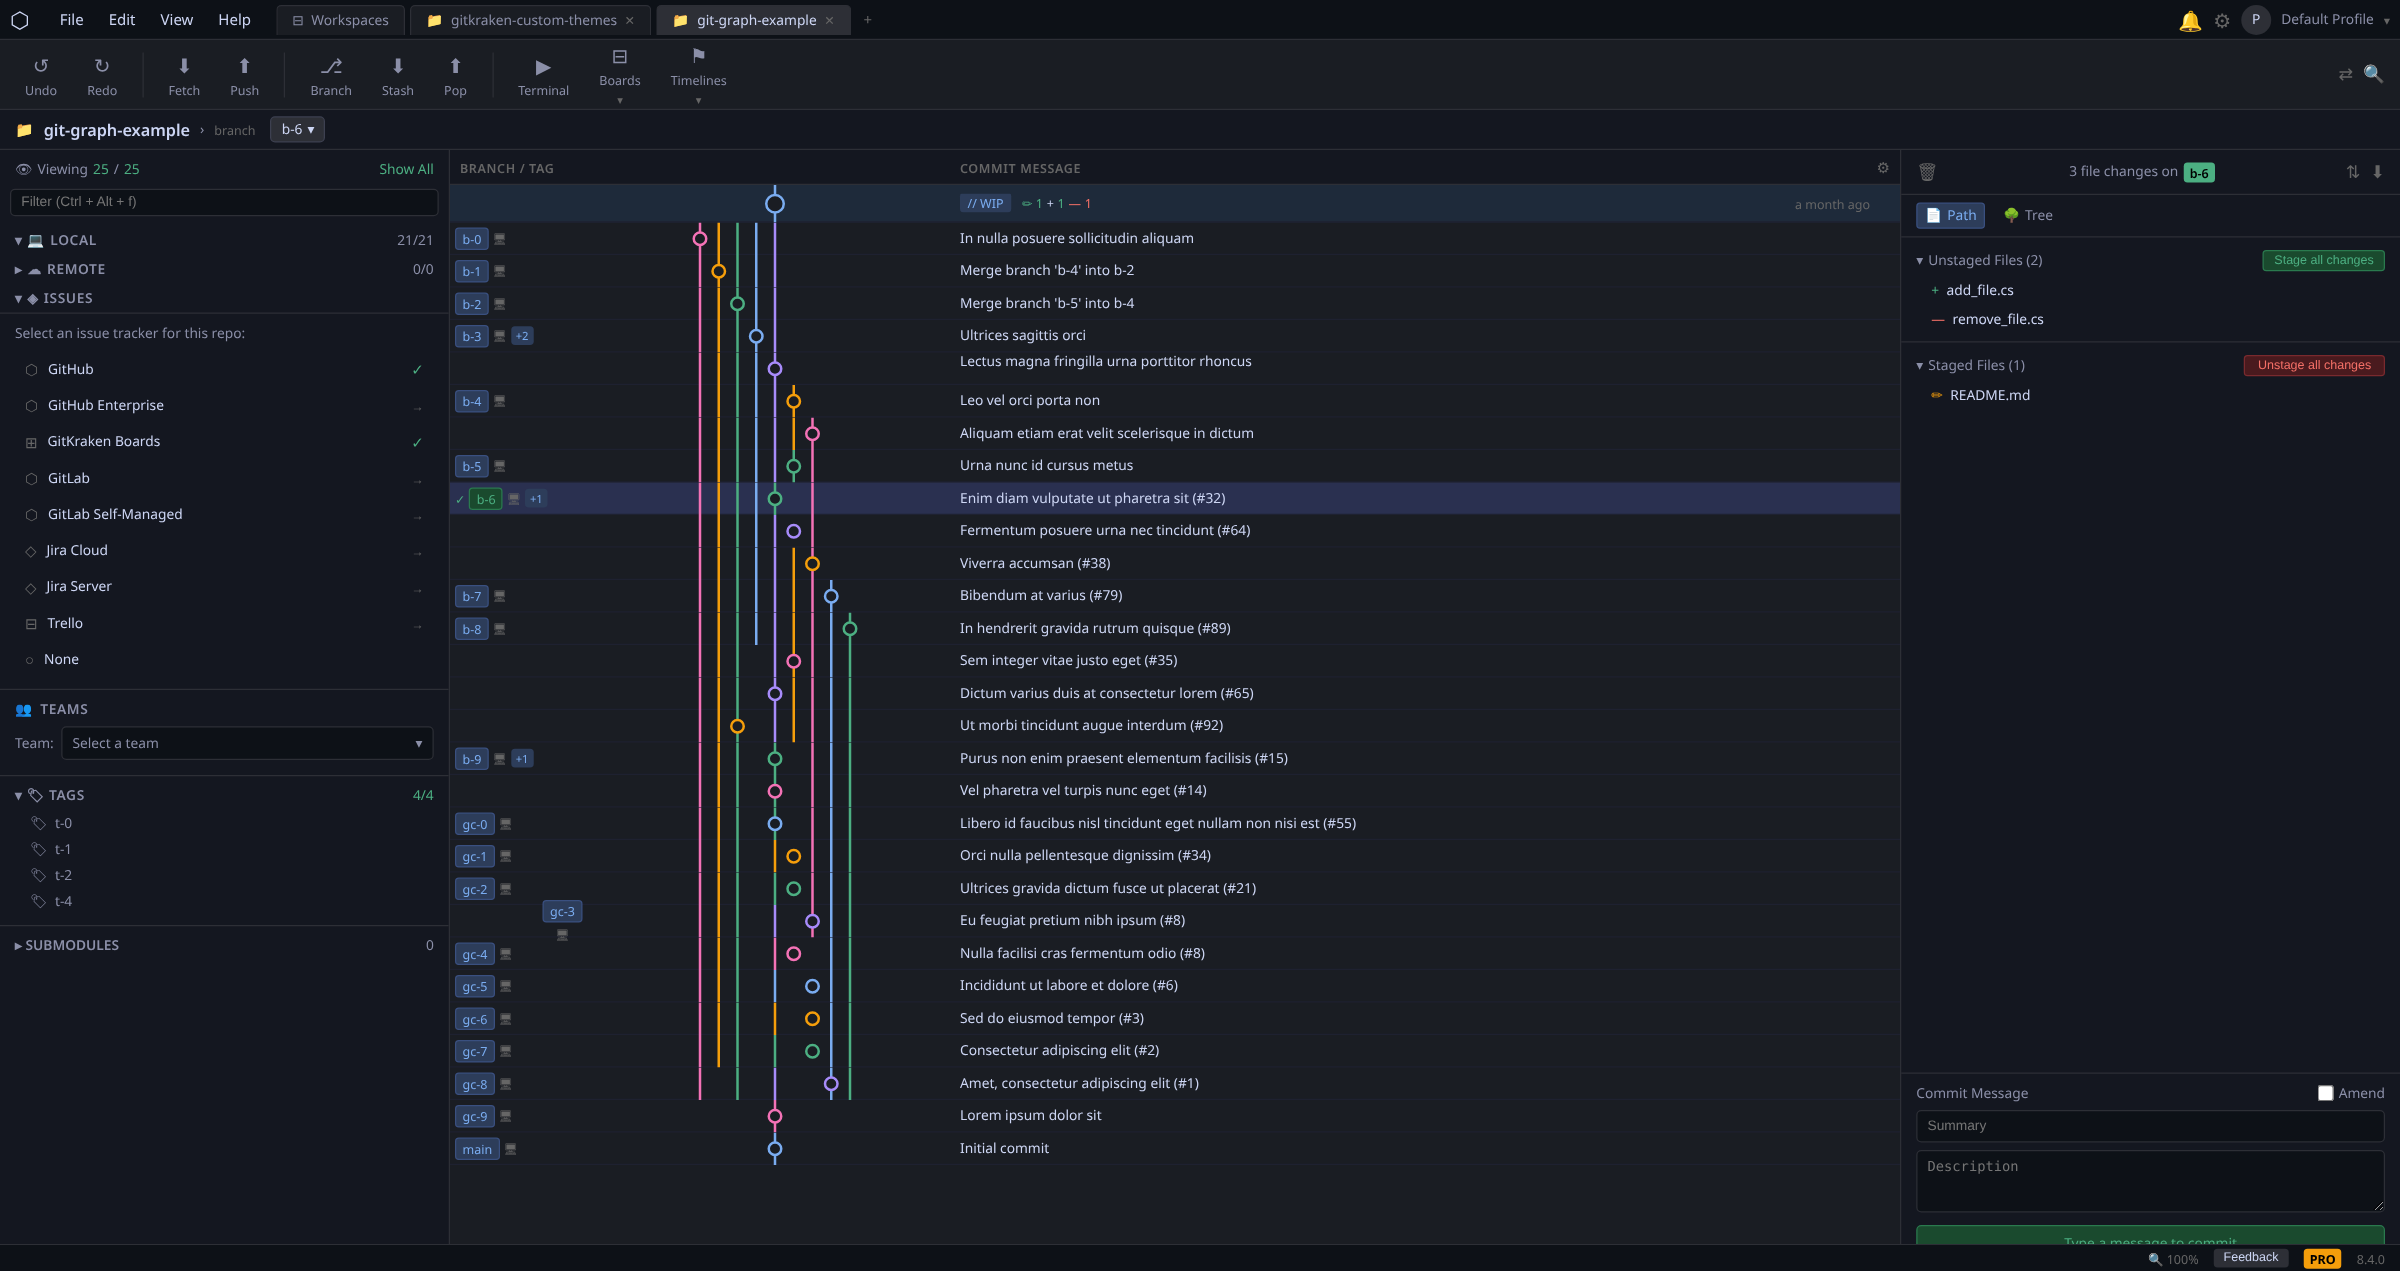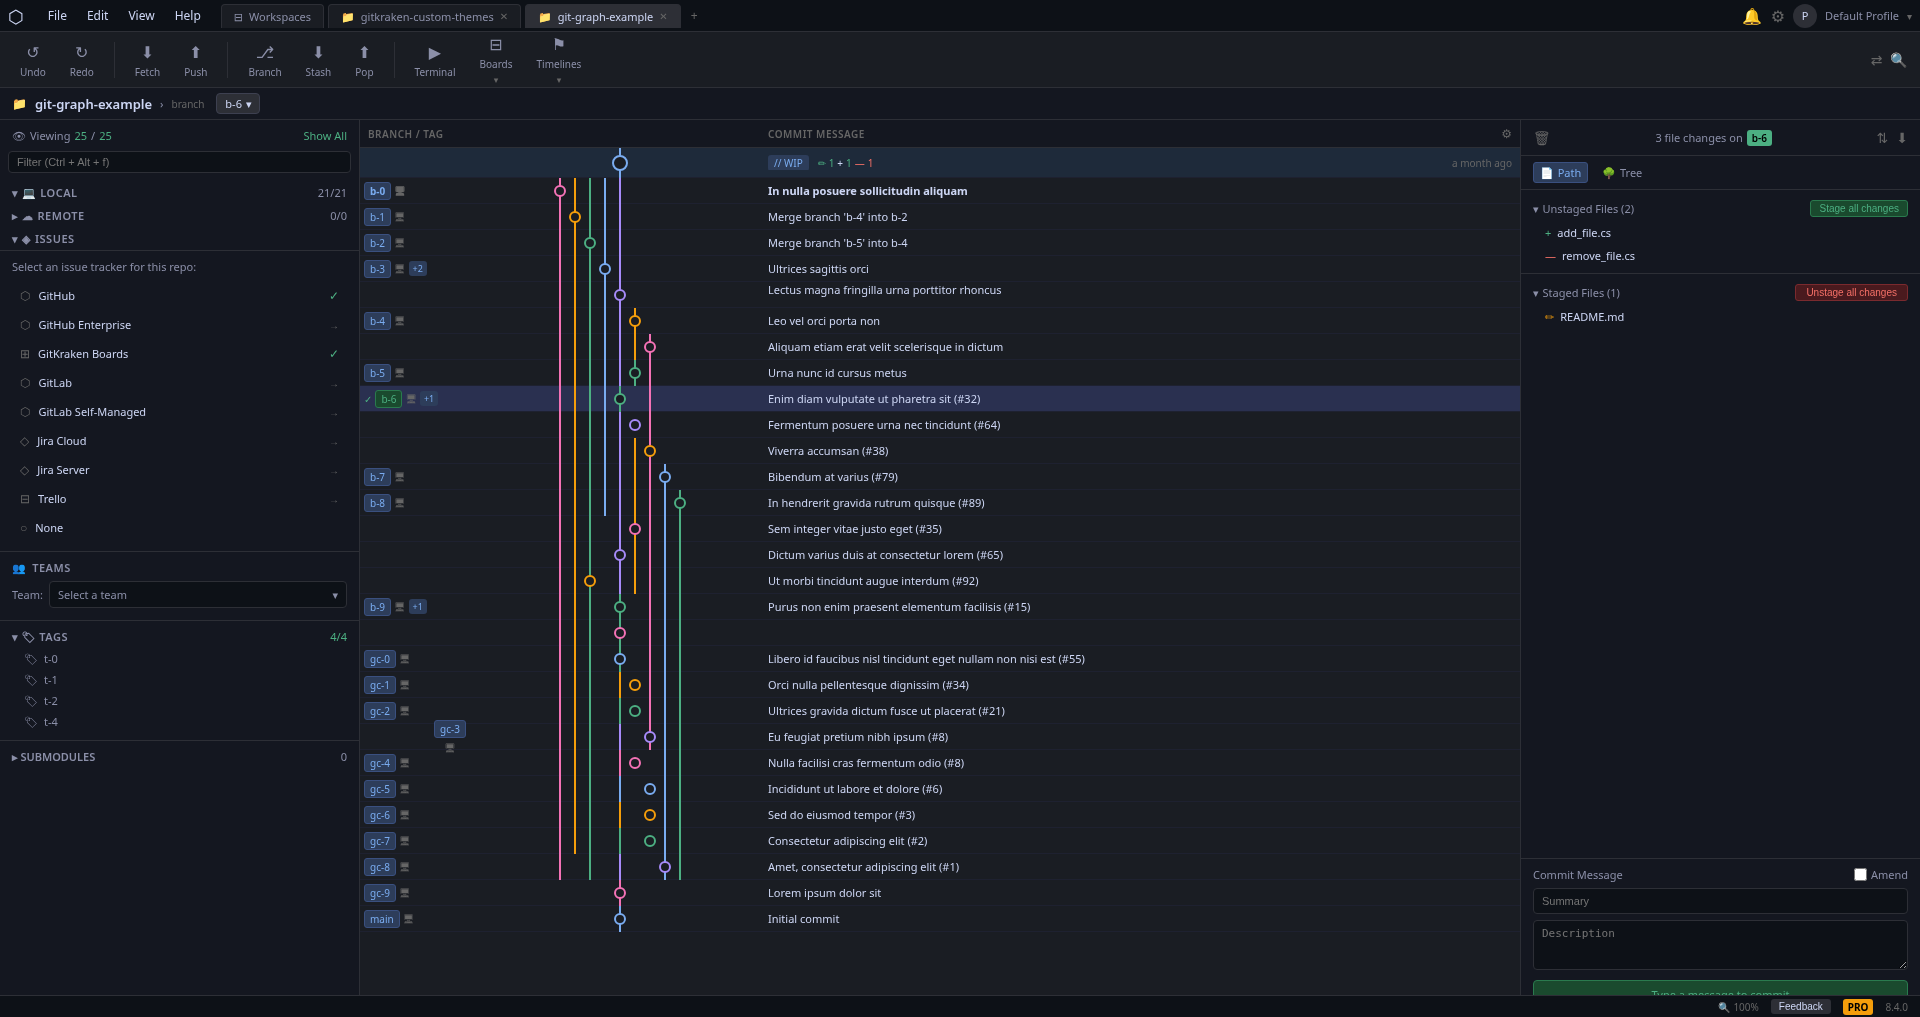--- a/index.html
+++ b/index.html
@@ -79,21 +79,21 @@
     .graph-row.wip { background: #1e2a3a; }
     .branch-cell { width: 180px; padding: 0 4px; display: flex; align-items: center; gap: 3px; }
     .branch-tag { background: #2d3d5a; border: 1px solid #3a5080; border-radius: 3px; padding: 1px 5px; font-size: 10px; color: #7aacf0; white-space: nowrap; display: flex; align-items: center; gap: 3px; }
     .branch-tag.current { background: #1a4a2e; border-color: #2a7a4e; color: #4caf82; }
     .branch-tag-plus { background: #2d3d5a; border-radius: 3px; padding: 1px 4px; font-size: 9px; color: #7aacf0; }
     .message-cell { flex: 1; padding: 0 8px; font-size: 11px; color: #cdd6f4; white-space: nowrap; overflow: hidden; text-overflow: ellipsis; }
     .wip-badge { background: #2d3d5a; border-radius: 3px; padding: 1px 6px; font-size: 10px; color: #7aacf0; margin-right: 6px; }
     .diff-badge { display: inline-flex; align-items: center; gap: 3px; font-size: 10px; margin-right: 4px; }
     .diff-plus { color: #4caf82; }
     .diff-minus { color: #f47067; }
-    .timestamp { color: #666; font-size: 10px; margin-left: auto; padding-right: 8px; white-space: nowrap; }
+    .timestamp { color: #666; font-size: 10px; margin-left: auto; padding-right: 24px; white-space: nowrap; }
 
     
     .right-panel { width: 400px; background: #141720; border-left: 1px solid #2d2f36; display: flex; flex-direction: column; }
     .right-panel-header { padding: 8px 12px; border-bottom: 1px solid #2d2f36; display: flex; align-items: center; justify-content: space-between; }
     .file-changes-label { font-size: 11px; color: #8b8fa8; }
     .branch-label-badge { background: #4caf82; color: #000; border-radius: 3px; padding: 1px 5px; font-size: 10px; font-weight: 600; }
     .path-tree-tabs { display: flex; align-items: center; gap: 8px; padding: 6px 12px; border-bottom: 1px solid #2d2f36; }
     .path-tree-tab { color: #8b8fa8; font-size: 11px; cursor: pointer; display: flex; align-items: center; gap: 4px; padding: 2px 6px; border-radius: 3px; }
     .path-tree-tab.active { background: #2d3d5a; color: #7aacf0; border: 1px solid #3a5080; }
 
@@ -413,21 +413,21 @@
             <span style="color:#cdd6f4;">+</span>
             <span class="diff-plus">1</span>
             <span style="color:#f47067;">—</span>
             <span class="diff-minus">1</span>
           </span>
         </div>
         <span class="timestamp">a month ago</span>
       </div>
 
       <div id="graph-rows">
-          <div class="graph-row" style="display: flex; align-items: center; height: 26px; border-bottom: 1px solid rgb(30, 33, 48); cursor: pointer; font-weight: bold;">
+          <div class="graph-row" style="display: flex; align-items: center; height: 26px; border-bottom: 1px solid rgb(30, 33, 48); cursor: pointer;">
             <div class="branch-cell" style="width: 180px; padding: 0px 4px; display: flex; align-items: center; gap: 3px;">
               <span class="branch-tag">b-0</span>
               <span style="font-size: 9px; color: rgb(102, 102, 102);">🖥</span>
             </div>
             <div style="width: 220px; position: relative; height: 26px;"><svg width="200" height="26">
                 <line x1="20" y1="0" x2="20" y2="26" stroke="#f472b6" stroke-width="2"></line>
                 <line x1="35" y1="0" x2="35" y2="26" stroke="#f59e0b" stroke-width="2"></line>
                 <line x1="50" y1="0" x2="50" y2="26" stroke="#4caf82" stroke-width="2"></line>
                 <line x1="65" y1="0" x2="65" y2="26" stroke="#7aacf0" stroke-width="2"></line>
                 <line x1="80" y1="0" x2="80" y2="26" stroke="#a78bfa" stroke-width="2"></line>
@@ -690,20 +690,21 @@
             <div style="width: 220px; position: relative; height: 26px;"><svg width="200" height="26">
                 <line x1="20" y1="0" x2="20" y2="26" stroke="#f472b6" stroke-width="2"></line>
                 <line x1="35" y1="0" x2="35" y2="26" stroke="#f59e0b" stroke-width="2"></line>
                 <line x1="50" y1="0" x2="50" y2="26" stroke="#4caf82" stroke-width="2"></line>
                 <line x1="80" y1="0" x2="80" y2="26" stroke="#4caf82" stroke-width="2"></line>
                 <line x1="110" y1="0" x2="110" y2="26" stroke="#f472b6" stroke-width="2"></line>
                 <line x1="125" y1="0" x2="125" y2="26" stroke="#7aacf0" stroke-width="2"></line>
                 <line x1="140" y1="0" x2="140" y2="26" stroke="#4caf82" stroke-width="2"></line>
                 <circle cx="80" cy="13" r="5" fill="#1a1d23" stroke="#f472b6" stroke-width="2"></circle>
               </svg></div>
+            <div class="message-cell">Vel pharetra vel turpis nunc eget (#14)</div>
           </div>
           <div class="graph-row" style="display: flex; align-items: center; height: 26px; border-bottom: 1px solid rgb(30, 33, 48); cursor: pointer;">
             <div class="branch-cell" style="width: 180px; padding: 0px 4px; display: flex; align-items: center; gap: 3px;">
               <span class="branch-tag">gc-0</span>
               <span style="font-size: 9px; color: rgb(102, 102, 102);">🖥</span>
             </div>
             <div style="width: 220px; position: relative; height: 26px;"><svg width="200" height="26">
                 <line x1="20" y1="0" x2="20" y2="26" stroke="#f472b6" stroke-width="2"></line>
                 <line x1="35" y1="0" x2="35" y2="26" stroke="#f59e0b" stroke-width="2"></line>
                 <line x1="50" y1="0" x2="50" y2="26" stroke="#4caf82" stroke-width="2"></line>

